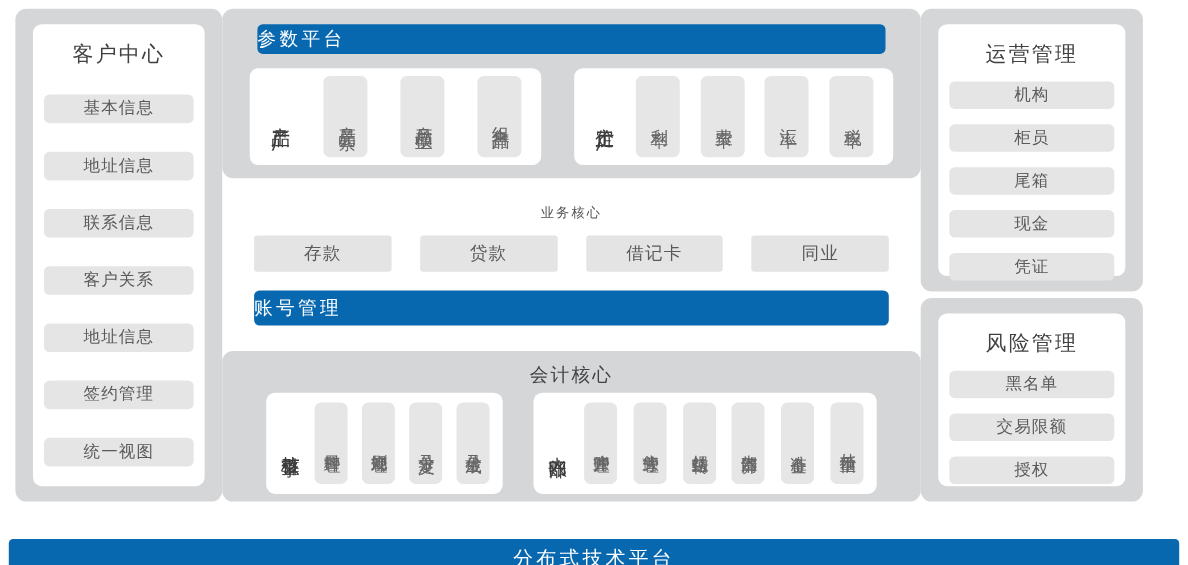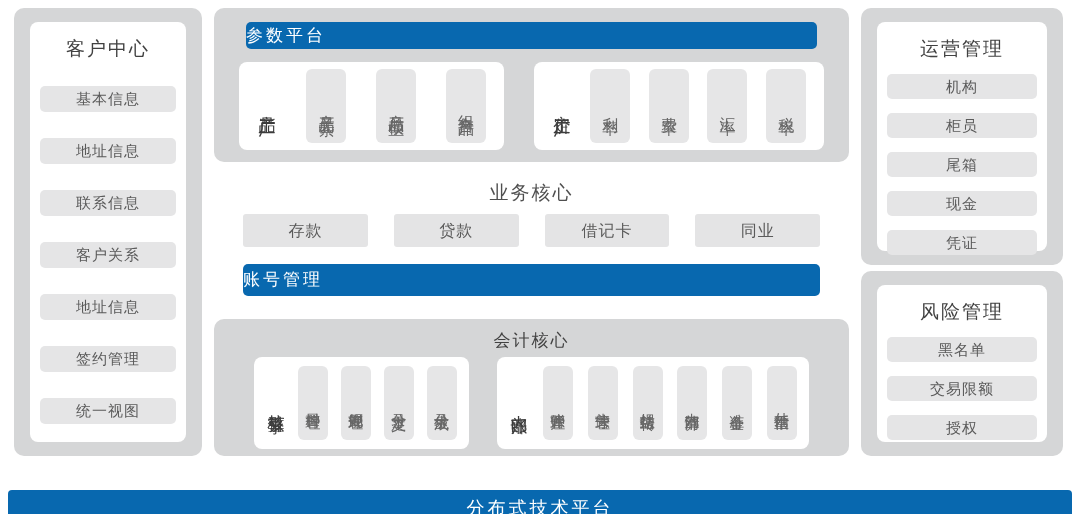--- a/index.html
+++ b/index.html
@@ -1,20 +1,20 @@
 <!DOCTYPE html>
 <html><head>
 <meta charset="utf-8">
 <style>
   * { margin:0; padding:0; box-sizing:border-box; }
   html,body { background:#ffffff; font-family:"Liberation Sans","DejaVu Sans",sans-serif; }
   .canvas { position:relative; width:1080px; height:514px; background:#ffffff; overflow:hidden; }
 
   .main-row { position:absolute; top:8px; left:14px; width:1054px; height:320px;
-              display:flex; gap:12px; }
+              display:flex; gap:0; }
 
   
   .side-panel { background:#d5d6d7; border-radius:10px; padding:14px 16px; }
   .side-inner { background:#ffffff; border-radius:8px; height:100%;
                 display:flex; flex-direction:column; }
   .side-title { text-align:center; color:#414141; font-size:19px; letter-spacing:2px;
                 padding:14px 0 4px; }
   .side-list  { display:flex; flex-direction:column; padding:10px 10px 18px; flex:1; }
   .side-btn   { background:#e5e5e6; border-radius:5px; color:#5a5a5a; font-size:15px;
                 letter-spacing:1px; text-align:center; height:26px; line-height:26px; }
@@ -43,21 +43,21 @@
   .wb-1 { flex:264; } .wb-2 { flex:293; }
   .top-box .white-row { height:88px; }
 
   .vtext { writing-mode:vertical-rl; text-orientation:upright;
            display:flex; align-items:center; justify-content:center; line-height:1.15; }
   .vlabel { color:#3c3c3c; font-size:17px; letter-spacing:2px; height:100%; }
   .vchip  { background:#e6e6e7; border-radius:6px; color:#666666; font-size:16px;
             letter-spacing:2px; width:40px; height:100%; }
 
   .core-section { margin-top:21px; padding:0 29px; }
-  .core-title { text-align:center; color:#4f4f4f; font-size:19px; letter-spacing:2px;
+  .core-title { text-align:center; color:#4f4f4f; font-size:12px; letter-spacing:2px;
                 height:20px; line-height:20px; }
   .core-btns  { display:flex; gap:26px; margin-top:11px; }
   .core-btn   { flex:1; background:#e4e4e5; border-radius:3px; color:#5a5a5a;
                 font-size:16px; letter-spacing:1px; text-align:center;
                 height:33px; line-height:33px; }
 
   .acct-bar { height:32px; line-height:32px; font-size:17px; margin:17px 29px 0; }
 
   .bottom-box { height:137px; margin-top:23px; padding:12px 40px 7px; }
   .gray-title { text-align:center; color:#424242; font-size:17px; letter-spacing:2px;

